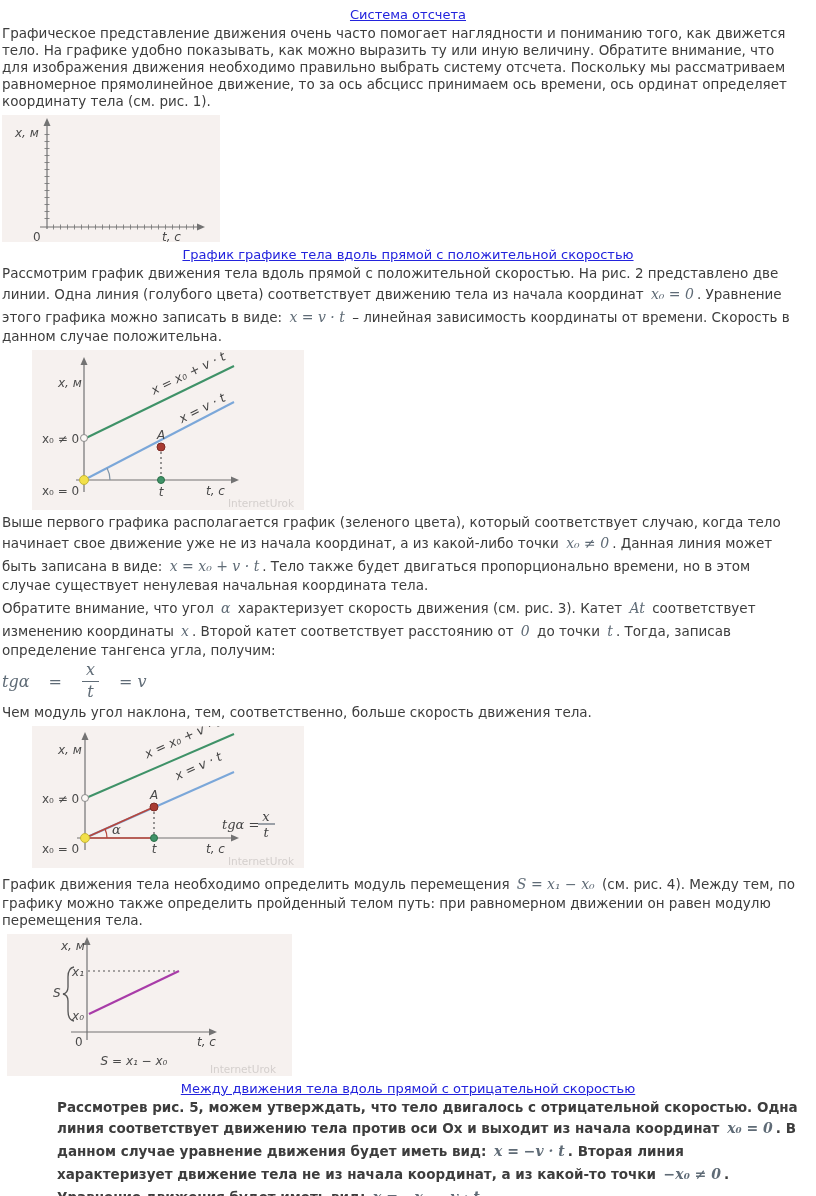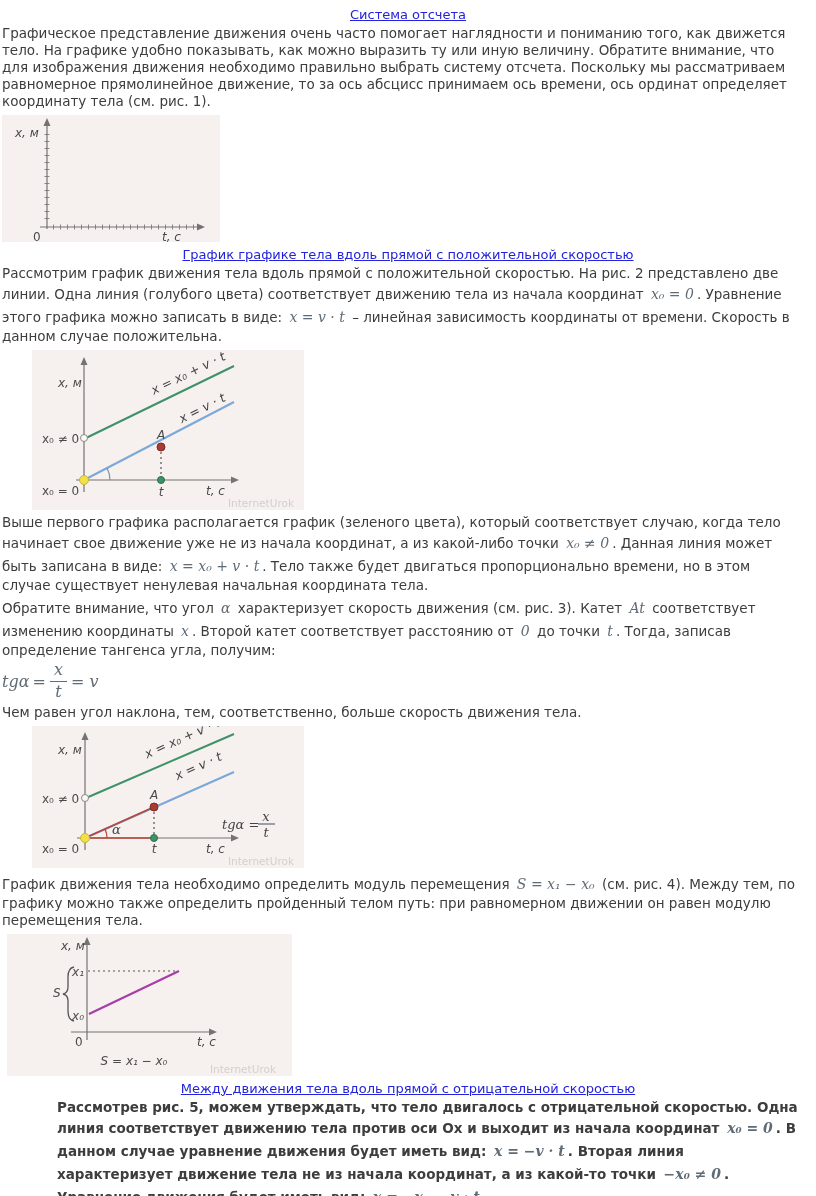--- a/index.html
+++ b/index.html
@@ -30,21 +30,21 @@
   .it{font-style:italic;}
   .eqlabel{font-family:"DejaVu Sans","Liberation Sans",sans-serif;font-size:12.5px;
            fill:#444;font-style:italic;}
   .dash{stroke:#555;stroke-width:1.2;stroke-dasharray:2 3;}
   .arc-gray{stroke:#7f93a6;stroke-width:1.2;fill:none;}
   .arc-red{stroke:var(--red-line);stroke-width:1.3;fill:none;}
   .watermark{font-family:"DejaVu Sans",sans-serif;font-size:10.5px;
              fill:var(--watermark);opacity:.75;}
   .formula-block{font-family:"DejaVu Serif","Liberation Serif",serif;font-style:italic;
                  color:var(--formula);font-size:16px;display:flex;align-items:center;
-                 gap:3px;margin:3px 0 3px 0;}
+                 gap:19px;margin:3px 0 3px 0;}
   .frac{display:inline-flex;flex-direction:column;align-items:center;line-height:1.05;}
   .frac .num{padding:0 5px 2px 5px;}
   .frac .den{border-top:1.3px solid var(--formula);padding:2px 5px 0 5px;}
   .p-last{margin-left:55px;font-weight:bold;}
   .fracline{stroke:var(--formula);stroke-width:1.2;}
   .serifsvg{font-family:"DejaVu Serif","Liberation Serif",serif;font-style:italic;
             font-size:13px;fill:#444;}
 </style>
 </head>
 <body>
@@ -108,21 +108,21 @@
   <div class="formula-block">
     <span>tgα</span>
     <span>=</span>
     <span class="frac">
         <span class="num">x</span>
         <span class="den">t</span>
       </span>
     <span>= v</span>
   </div>
 
-  <p><span>Чем равен угол наклона, тем, соответственно, больше скорость движения тела.</span></p>
+  <p><span>Чем модуль угол наклона, тем, соответственно, больше скорость движения тела.</span></p>
 
   <div class="fig fig3wrap">
     <svg width="272" height="142" viewBox="0 0 272 142">
       <rect width="272" height="142" fill="#f6f1ef"></rect>
       <line class="axis" x1="53" y1="12" x2="53" y2="124"></line>
       <path class="axisarrow" d="M53 6l-3.5 8h7z"></path>
       <line class="axis" x1="45" y1="112" x2="202" y2="112"></line>
       <path class="axisarrow" d="M207 112l-8 -3.5v7z"></path>
       <line x1="54" y1="72" x2="202" y2="8" style="stroke:var(--green-line)" stroke-width="2"></line>
       <line x1="53" y1="112" x2="202" y2="46" style="stroke:var(--blue-line)" stroke-width="2"></line>

